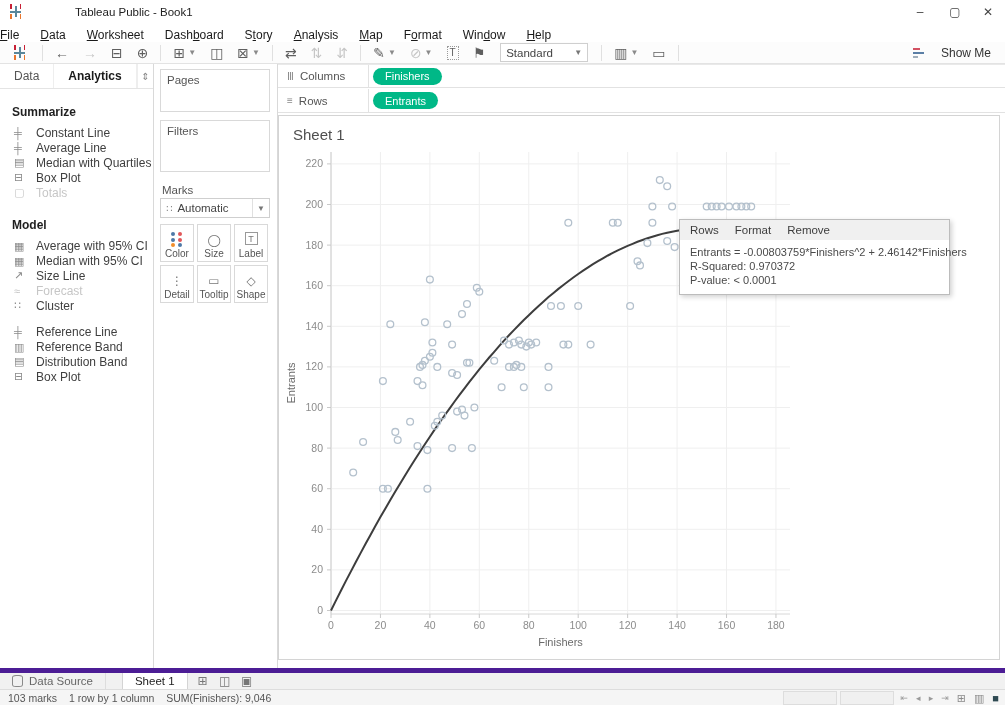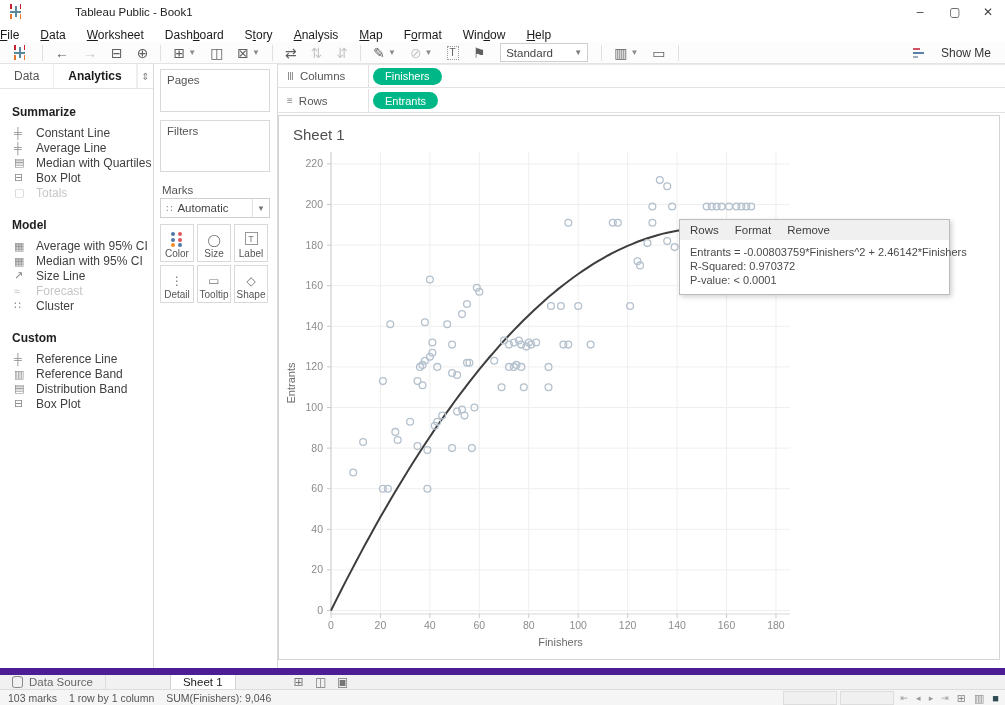--- a/index.html
+++ b/index.html
@@ -87,21 +87,21 @@
   #sheet-title{position:absolute;left:14px;top:10px;font-size:15px;color:#4f4f4f;}
   #chart-svg{position:absolute;left:0;top:0;}
 
   
   #trend-tooltip{position:absolute;left:400px;top:103px;width:269px;border:1px solid #bcbcbc;background:#fff;box-shadow:2px 2px 5px rgba(0,0,0,.18);z-index:5;}
   #tt-menu{display:flex;gap:16px;background:#f0f0f0;padding:4px 10px;font-size:11.5px;color:#3d3d3d;}
   #tt-body{padding:5px 10px 7px 10px;}
   #tt-body div{font-size:11px;color:#4a4a4a;line-height:14px;white-space:nowrap;}
 
   
-  #tabsbar{position:absolute;left:0;top:668px;width:1005px;height:21px;background:#f1f1f1;border-top:7px solid #4c1d95;display:flex;align-items:stretch;box-sizing:border-box;gap:48px;}
+  #tabsbar{position:absolute;left:0;top:668px;width:1005px;height:21px;background:#f1f1f1;border-top:5px solid #4c1d95;display:flex;align-items:stretch;box-sizing:border-box;}
   #ds-tab{display:flex;align-items:center;padding:0 12px;color:#666;font-size:11.5px;border-right:1px solid #ddd;cursor:default;}
   .db-ic{width:9px;height:10px;border:1px solid #8a8a8a;border-radius:4px/2.5px;margin-right:6px;position:relative;}
   .sheet-tab{display:flex;align-items:center;padding:0 12px;font-size:11.5px;color:#222;background:#fff;border-right:1px solid #d4d4d4;border-left:1px solid #d4d4d4;margin-left:16px;cursor:default;}
   .tabbar-ic{display:flex;align-items:center;justify-content:center;width:22px;color:#777;font-size:12px;cursor:default;}
 
   
   #statusbar{position:absolute;left:0;top:689px;width:1005px;height:16px;background:#f5f5f5;border-top:1px solid #ddd;display:flex;align-items:center;font-size:10.5px;color:#555;box-sizing:border-box;}
   #statusbar .st{margin-left:12px;white-space:nowrap;}
   #statusbar .st:first-child{margin-left:8px;}
   #status-right{position:absolute;right:2px;top:0;height:16px;display:flex;align-items:center;}
@@ -274,21 +274,20 @@
           <div class="side-item disabled" style="height: 14.8px;">
             <span class="ic">≈</span>
             <span class="lb">Forecast</span>
           </div>
           <div class="side-item" style="height: 14.8px;">
             <span class="ic">∷</span>
             <span class="lb">Cluster</span>
           </div>
         </div>
         <div class="side-section">
-          <div class="side-heading">Custom</div>
           <div class="side-item" style="height: 14.8px;">
             <span class="ic">╪</span>
             <span class="lb">Reference Line</span>
           </div>
           <div class="side-item" style="height: 14.8px;">
             <span class="ic">▥</span>
             <span class="lb">Reference Band</span>
           </div>
           <div class="side-item" style="height: 14.8px;">
             <span class="ic">▤</span>

